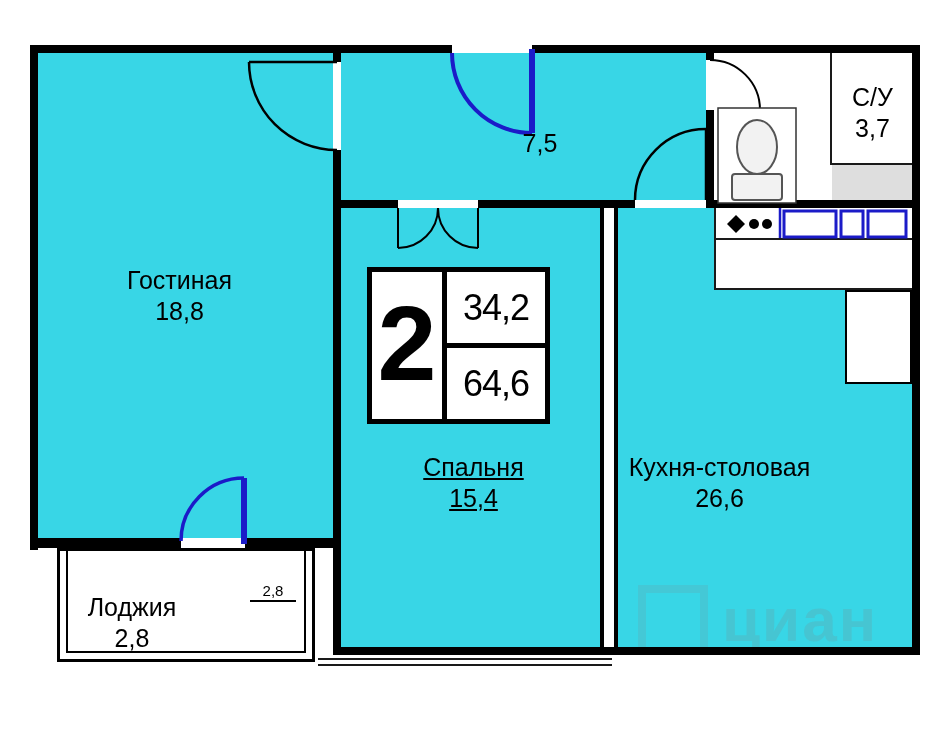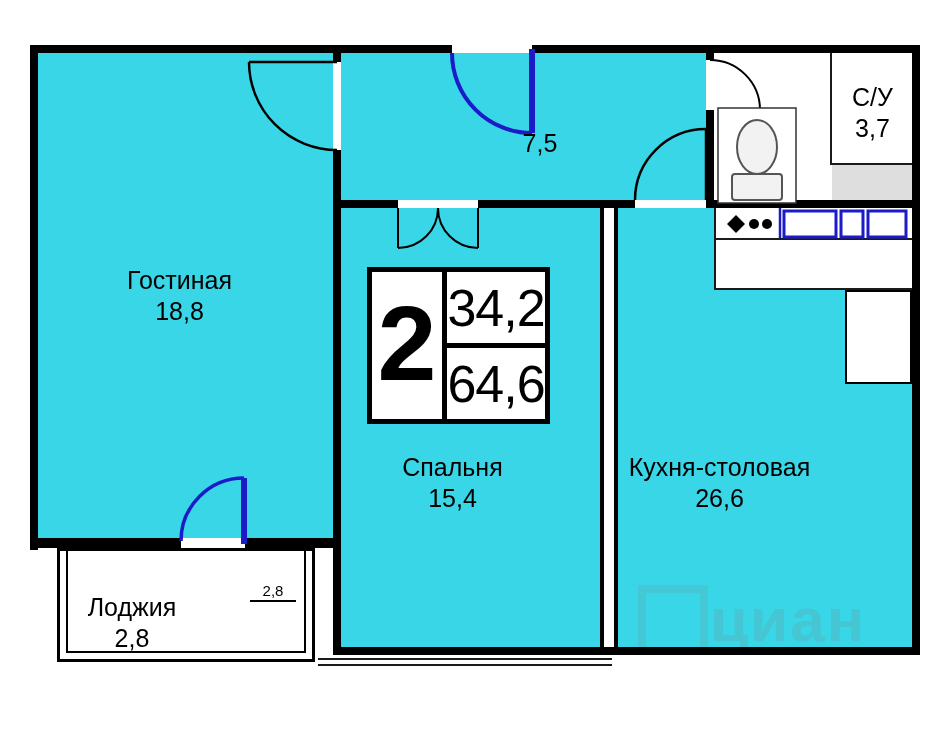--- a/index.html
+++ b/index.html
@@ -21,23 +21,23 @@
           border:2px solid #000;box-sizing:border-box;z-index:2;}
   .graystrip{position:absolute;left:832px;top:165px;width:80px;height:35px;background:#dedede;z-index:2;}
   .counterzone{position:absolute;left:714px;top:208px;width:198px;height:80px;background:#fff;z-index:2;}
   .badge{position:absolute;left:367px;top:267px;width:183px;height:157px;border:5px solid #000;
          background:#fff;display:flex;box-sizing:border-box;z-index:6;}
   .badge-rooms{width:70px;display:flex;align-items:center;justify-content:center;
          font-size:106px;font-weight:bold;line-height:1;padding-bottom:6px;}
   .badge-vdiv{width:5px;background:#000;}
   .badge-right{flex:1;display:flex;flex-direction:column;}
   .badge-area{flex:1;display:flex;align-items:center;justify-content:center;
-         font-size:52px;letter-spacing:-1px;}
+         font-size:36px;letter-spacing:-1px;}
   .badge-hdiv{height:5px;background:#000;}
-  .wm{position:absolute;left:638px;top:584px;display:flex;align-items:center;gap:2px;z-index:2;}
+  .wm{position:absolute;left:638px;top:584px;display:flex;align-items:center;gap:14px;z-index:2;}
   .wm-sq{width:54px;height:54px;border:8px solid rgba(130,130,130,0.16);}
   .wm-tx{font-size:62px;font-weight:bold;color:rgba(130,130,130,0.20);letter-spacing:2px;}
 </style>
 </head>
 <body>
 
 <div id="stage">
 
   <div class="room" style="left:38px;top:53px;width:295px;height:485px;"></div>
   <div class="room" style="left:341px;top:53px;width:365px;height:147px;"></div>
@@ -135,21 +135,21 @@
     <div>Гостиная</div>
     <div>18,8</div>
   </div>
   <div class="rlabel" style="left:455px;top:128px;width:170px;">
     <div>7,5</div>
   </div>
   <div class="rlabel" style="left:835px;top:82px;width:75px;">
     <div>С/У</div>
     <div>3,7</div>
   </div>
-  <div class="rlabel" style="left:365px;top:452px;width:175px;">
+  <div class="rlabel" style="left:386px;top:452px;width:175px;text-decoration:underline;">
     <div>Спальня</div>
     <div>15,4</div>
   </div>
   <div class="rlabel" style="left:602px;top:452px;width:235px;">
     <div>Кухня-столовая</div>
     <div>26,6</div>
   </div>
   <div class="rlabel" style="left:62px;top:592px;width:140px;">
     <div>Лоджия</div>
     <div>2,8</div>

